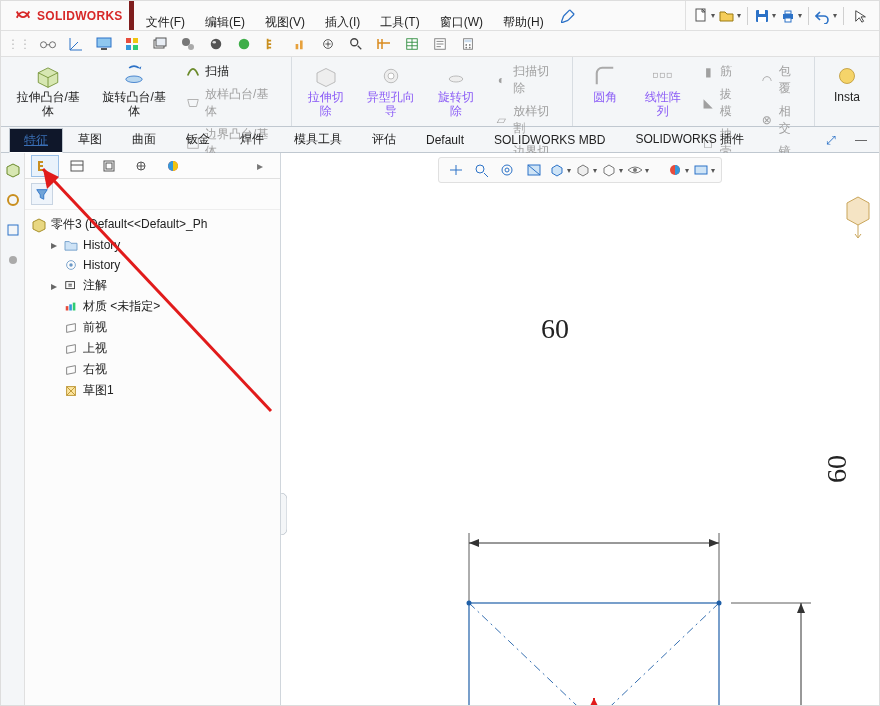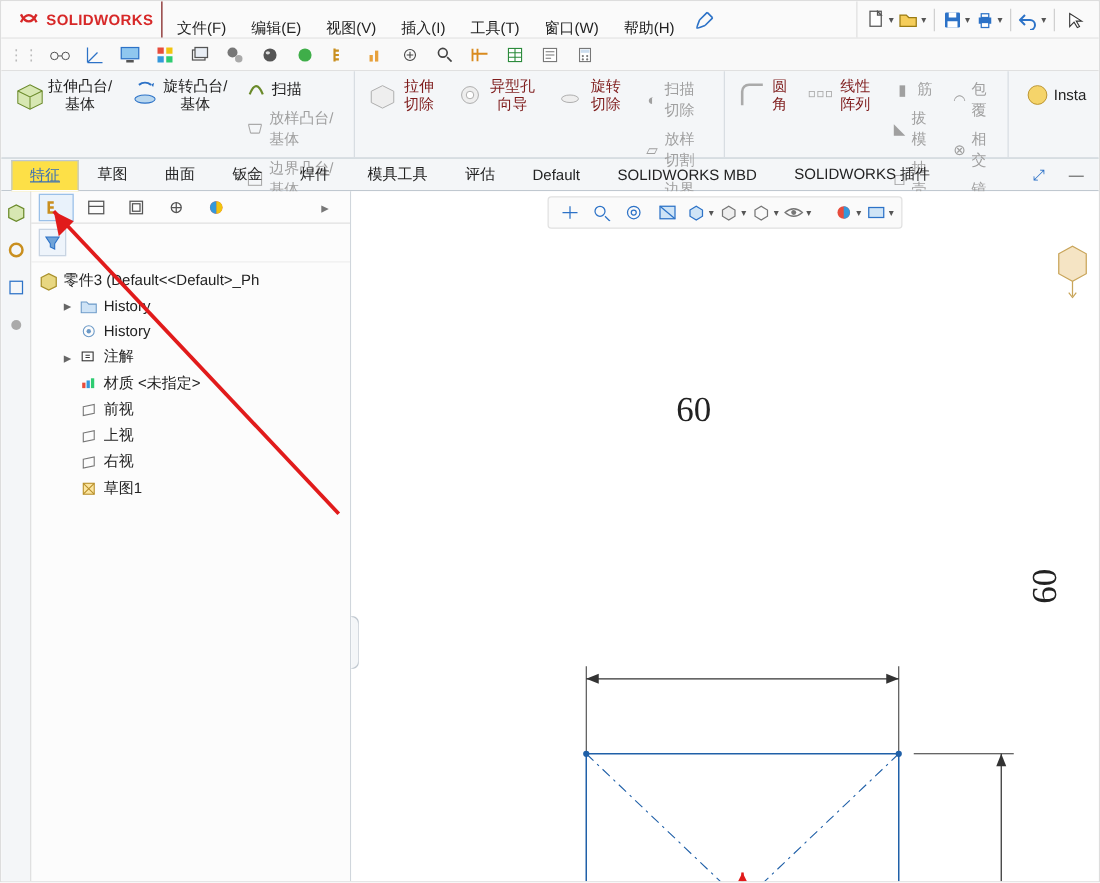--- a/index.html
+++ b/index.html
@@ -1,47 +1,47 @@
 <!DOCTYPE html>
 <html><head>
 <meta charset="utf-8">
 <style>
   * { box-sizing: border-box; }
   html, body { margin:0; padding:0; font-family: "Microsoft YaHei", Arial, sans-serif; font-size:12px; background:#fff; color:#222; }
   .app { width:880px; height:706px; position:relative; overflow:hidden; border:1px solid #ddd; }
 
   
   .menubar { display:flex; align-items:center; height:30px; border-bottom:1px solid #e0e0e0; background:#fafafa; padding:0 6px; gap:4px; }
-  .logo { display:flex; align-items:center; gap:4px; padding:0 6px; border-right:1px solid #7f1d1d; height:100%; }
+  .logo { display:flex; align-items:center; gap:4px; padding:0 6px; border-right:5px solid #7f1d1d; height:100%; }
   .logo-text { color:#d72828; font-weight:bold; font-size:12px; letter-spacing:0.3px; }
   .logo-svg { display:inline-block; }
   .menu-item { padding:4px 8px; cursor:default;margin-top:14px; }
   .menubar-right { margin-left:auto; display:flex; align-items:center; gap:2px; padding-left:6px; border-left:1px solid #e0e0e0; height:100%; }
   .qat-btn { width:24px; height:24px; display:flex; align-items:center; justify-content:center; cursor:default; }
   .qat-sep { width:1px; height:18px; background:#d0d0d0; margin:0 3px; }
 
   
   .toolbar2 { display:flex; align-items:center; height:26px; border-bottom:1px solid #e0e0e0; background:#f9f9f9; padding:0 6px; gap:6px; }
   .tb2-btn { width:22px; height:22px; display:flex; align-items:center; justify-content:center; cursor:default; }
 
   
   .ribbon-content { display:flex; height:70px; border-bottom:1px solid #c0c8d0; background:#f4f6f8; }
   .rib-grp { display:flex; align-items:flex-start; padding:4px 8px; gap:8px; border-right:1px solid #d8dde2; }
-  .big-btn { display:flex; flex-direction:row; align-items:center; justify-content:flex-start; padding:2px 2px; min-width:48px; cursor:default; text-align:center; line-height:1.15; }
+  .big-btn { display:flex; flex-direction:column; align-items:center; justify-content:flex-start; padding:2px 2px; min-width:48px; cursor:default; text-align:center; line-height:1.15; }
   .big-btn .ico { width:26px; height:26px; display:flex; align-items:center; justify-content:center; margin-bottom:2px; }
-  .big-btn.disabled { color:#7f1d1d; }
+  .big-btn.disabled { color:#8b5cf6; }
   .small-btn { display:flex; align-items:center; gap:4px; padding:2px 4px; cursor:default; font-size:12px; }
   .small-btn.disabled { color:#a0a0a0; }
   .small-btn .ico { width:16px; height:16px; display:flex; align-items:center; justify-content:center; }
   .col { display:flex; flex-direction:column; gap:2px; justify-content:center; }
 
   
   .ribbon-tabs { display:flex; height:26px; background:#f4f6f8; border-bottom:1px solid #c0c8d0; align-items:stretch; padding-left:8px; gap:0; }
   .rtab { padding:4px 14px; border:1px solid transparent; cursor:default; display:flex; align-items:center; }
-  .rtab.active { background:#fde047; border:1px solid #c0c8d0; border-bottom:1px solid #fff; position:relative; top:1px; color:#3a6fb6;text-decoration:underline; }
+  .rtab.active { background:#0f172a; border:1px solid #c0c8d0; border-bottom:1px solid #fff; position:relative; top:1px; color:#3a6fb6;text-decoration:underline; }
   .rtab-spacer { flex:1; }
   .rtab-right { display:flex; align-items:center; gap:6px; padding-right:6px; }
 
   
   .body { display:flex; height:calc(100% - 30px - 26px - 70px - 26px); }
   .left { width:280px; border-right:1px solid #d0d6dc; display:flex; flex-direction:column; background:#fcfcfc; }
   .left-top-icons { height:26px; display:flex; align-items:center; gap:4px; padding:0 6px; border-bottom:1px solid #e0e0e0; }
   .ltab { width:28px; height:22px; display:flex; align-items:center; justify-content:center; border:1px solid transparent; cursor:default; }
   .ltab.active { background:#e9f2fb; border:1px solid #9ac0e8; }
   .filter-row { padding:4px 6px; border-bottom:1px solid #eee; }

